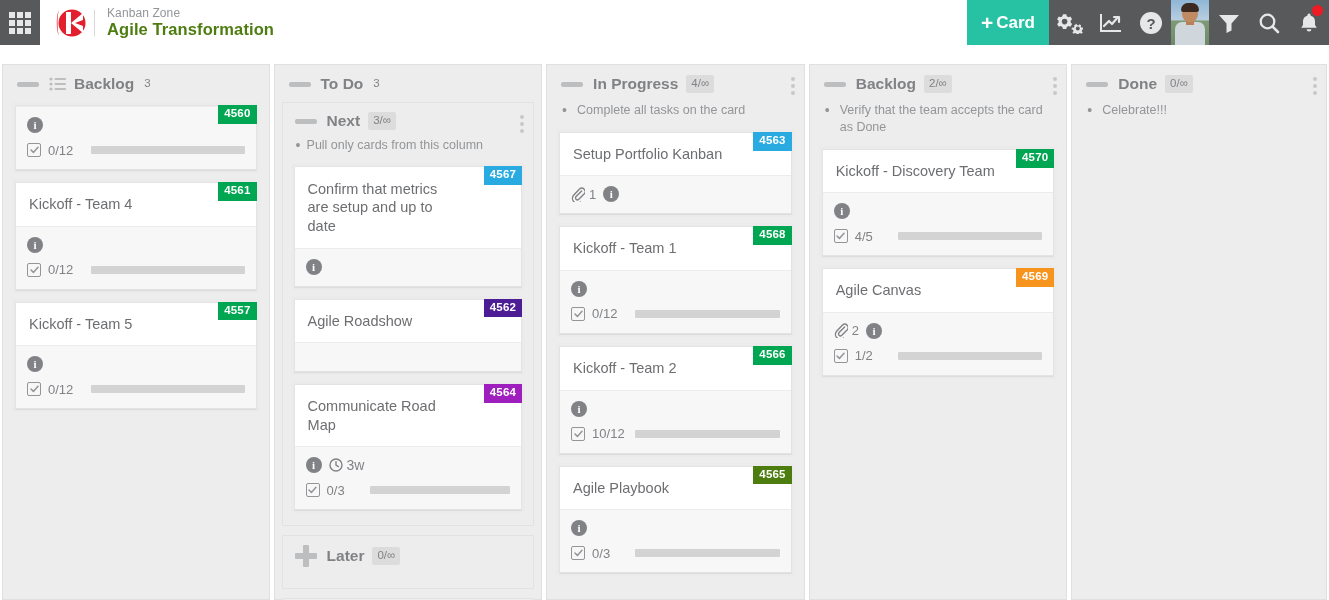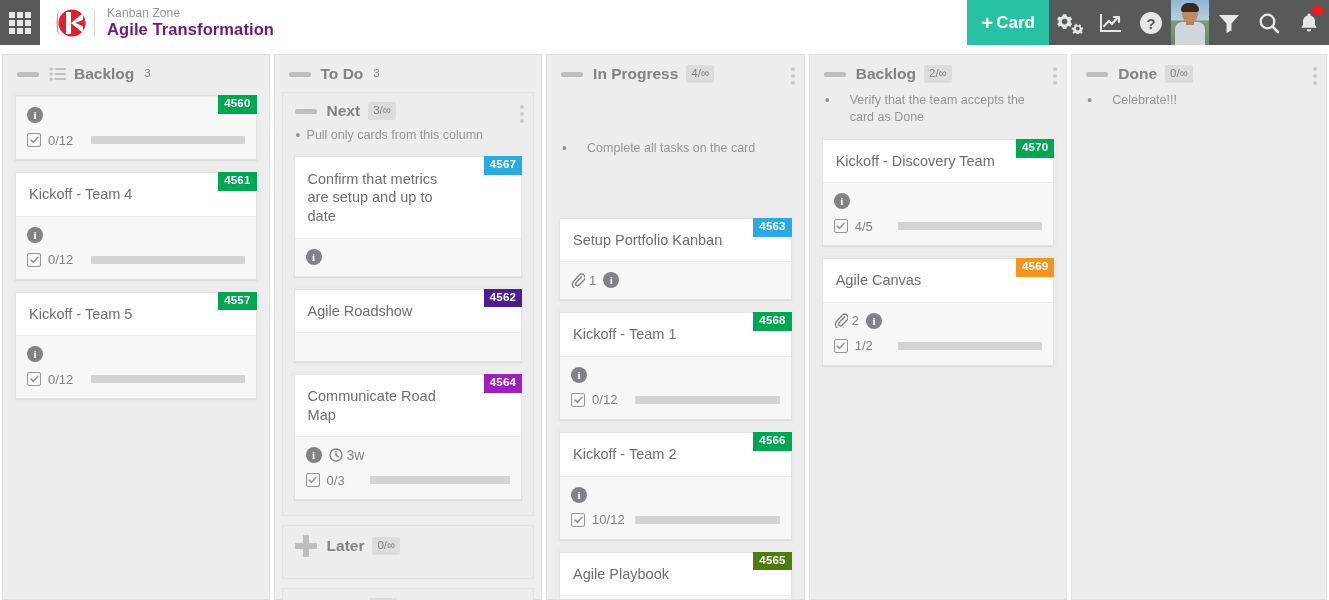--- a/index.html
+++ b/index.html
@@ -24,21 +24,21 @@
   }
   .apps-grid { display: grid; grid-template-columns: repeat(3, 6px); grid-gap: 2px; }
   .apps-grid i { display: block; width: 6px; height: 6px; background: #e6e7e8; }
 
   .brandwrap { display: flex; align-items: center; padding-left: 12px; }
   .logo { width: 34px; height: 34px; position: relative; }
   .logo svg { display: block; }
   .brand-divider { width: 1px; height: 26px; background: #d8d8d8; margin: 0 12px 0 8px; }
   .brand-text { line-height: 1.05; }
   .brand-sub { font-size: 12px; color: #939598; letter-spacing: .1px; }
-  .brand-title { font-size: 16.5px; font-weight: bold; color: #701a75; letter-spacing: .1px; margin-top: 1px; }
+  .brand-title { font-size: 16.5px; font-weight: bold; color: #4d7c0f; letter-spacing: .1px; margin-top: 1px; }
 
   .topbar-spacer { flex: 1; }
 
   .tb-right { display: flex; align-items: stretch; }
   .card-btn {
     background: #26c2a3; color: #fff;
     display: flex; align-items: center; justify-content: center;
     padding: 0 14px; font-size: 17px; font-weight: bold;
     cursor: pointer; min-width: 68px;
   }
@@ -65,29 +65,29 @@
 
   
   .board {
     display: flex; align-items: stretch;
     height: 555px; width: 100%;
     background: #ffffff;
     padding: 0;
   }
   .column {
     background: #ededed;
-    margin: 9px 2px 0 2px;
+    margin: 19px 2px 0 2px;
     border: 1px solid #e0e0e0;
     display: flex; flex-direction: column;
     min-width: 0;
     position: relative;
   }
   .col-backlog { width: 270px; }
   .col-todo    { width: 271px; }
-  .col-inprog  { width: 261px; gap: 48px; }
+  .col-inprog  { width: 261px; }
   .col-verify  { width: 261px; }
   .col-done    { width: 258px; }
 
   .col-header {
     display: flex; align-items: center;
     padding: 10px 10px 9px 14px;
     position: relative;
   }
   .collapse-dash {
     width: 22px; height: 5px; background: #bcbec0; border-radius: 2px;
@@ -102,21 +102,21 @@
   .col-count {
     background: #dcdcdc; color: #808285; font-size: 11.5px;
     padding: 1px 5px 2px 5px; border-radius: 2px; line-height: 1.25; white-space: nowrap;
   }
   .col-count.plain { background: transparent; padding-left: 2px; }
   .kebab { position: absolute; right: 9px; top: 12px; cursor: pointer; }
   .kebab i { display: block; width: 4px; height: 4px; background: #c7c8ca; border-radius: 50%; margin-bottom: 3px; }
 
   .col-note {
     font-size: 12.5px; color: #939598; line-height: 1.35;
-    padding: 0 14px 10px 40px; position: relative;
+    padding: 0 14px 10px 30px; position: relative;
   }
   .col-note::before { content: "•"; position: absolute; left: 15px; top: -1px; font-size: 14px; }
   .col-body { padding: 0 9px 8px 9px; flex: 1 1 auto; overflow: hidden; }
 
   
   .lane {
     background: #ededed; border: 1px solid #e2e2e2;
     margin: 0 7px 9px 7px;
   }
   .lane.flat { padding-bottom: 14px; text-align: right; }

